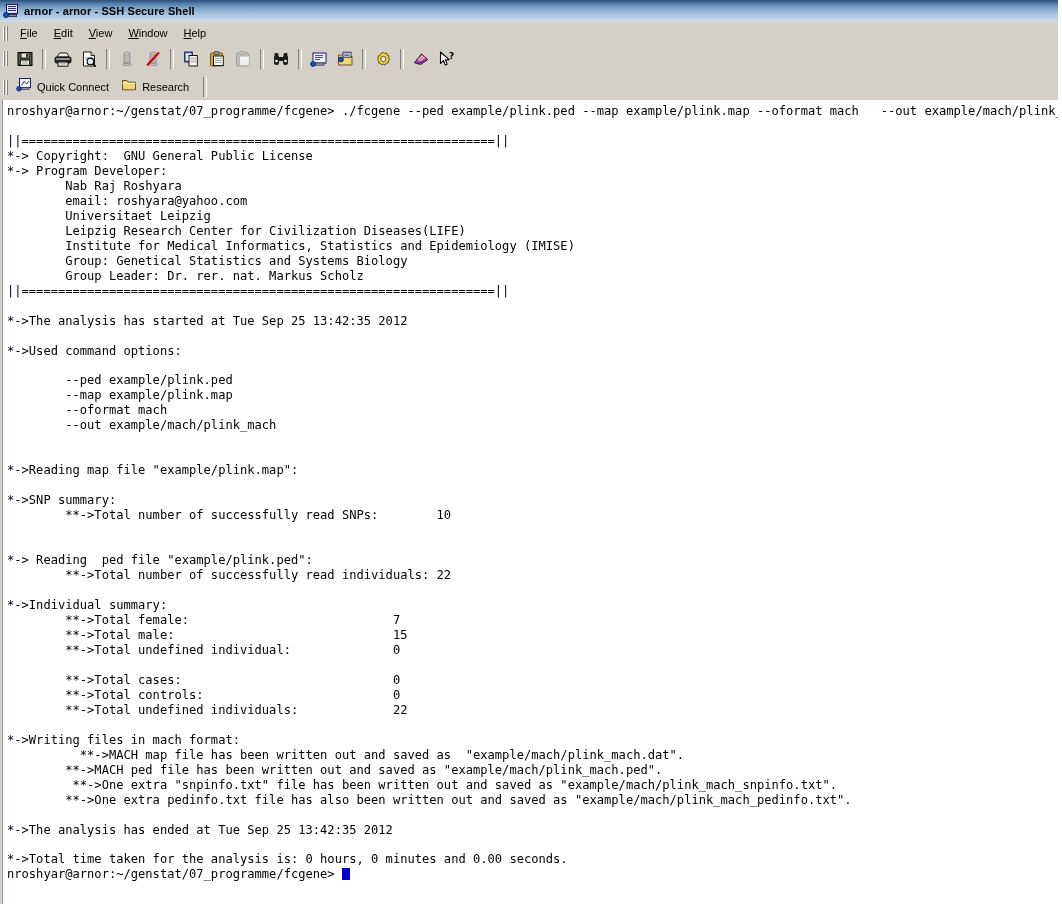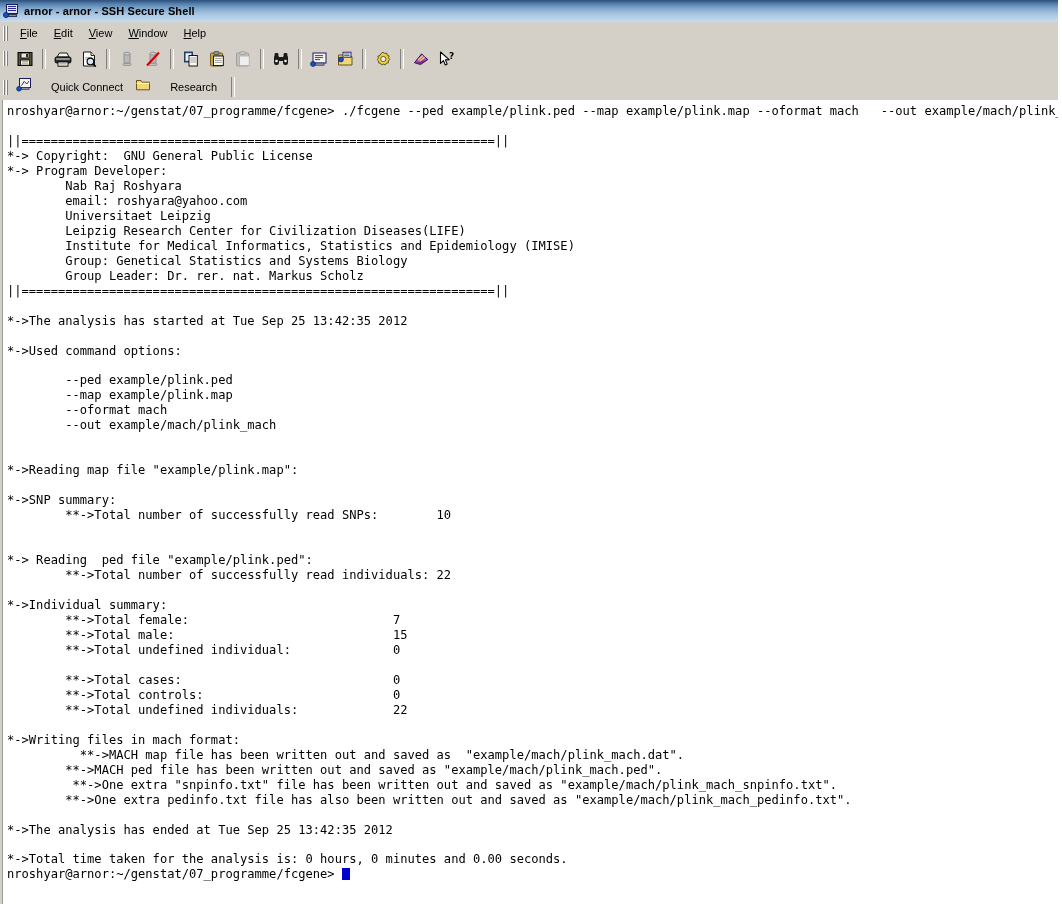--- a/index.html
+++ b/index.html
@@ -169,21 +169,21 @@
   .cb-item {
     display: flex;
     align-items: center;
     height: 22px;
     padding: 0 8px 0 4px;
     cursor: default;
   }
   .cb-item .cb-label {
     font-size: 11px;
     color: #000000;
-    margin-left: 19px;
+    margin-left: 5px;
     white-space: nowrap;
   }
   .cb-sep {
     width: 2px;
     height: 20px;
     margin: 0 3px 0 6px;
     border-left: 1px solid #808080;
     border-right: 1px solid #ffffff;
     flex: 0 0 2px;
   }

